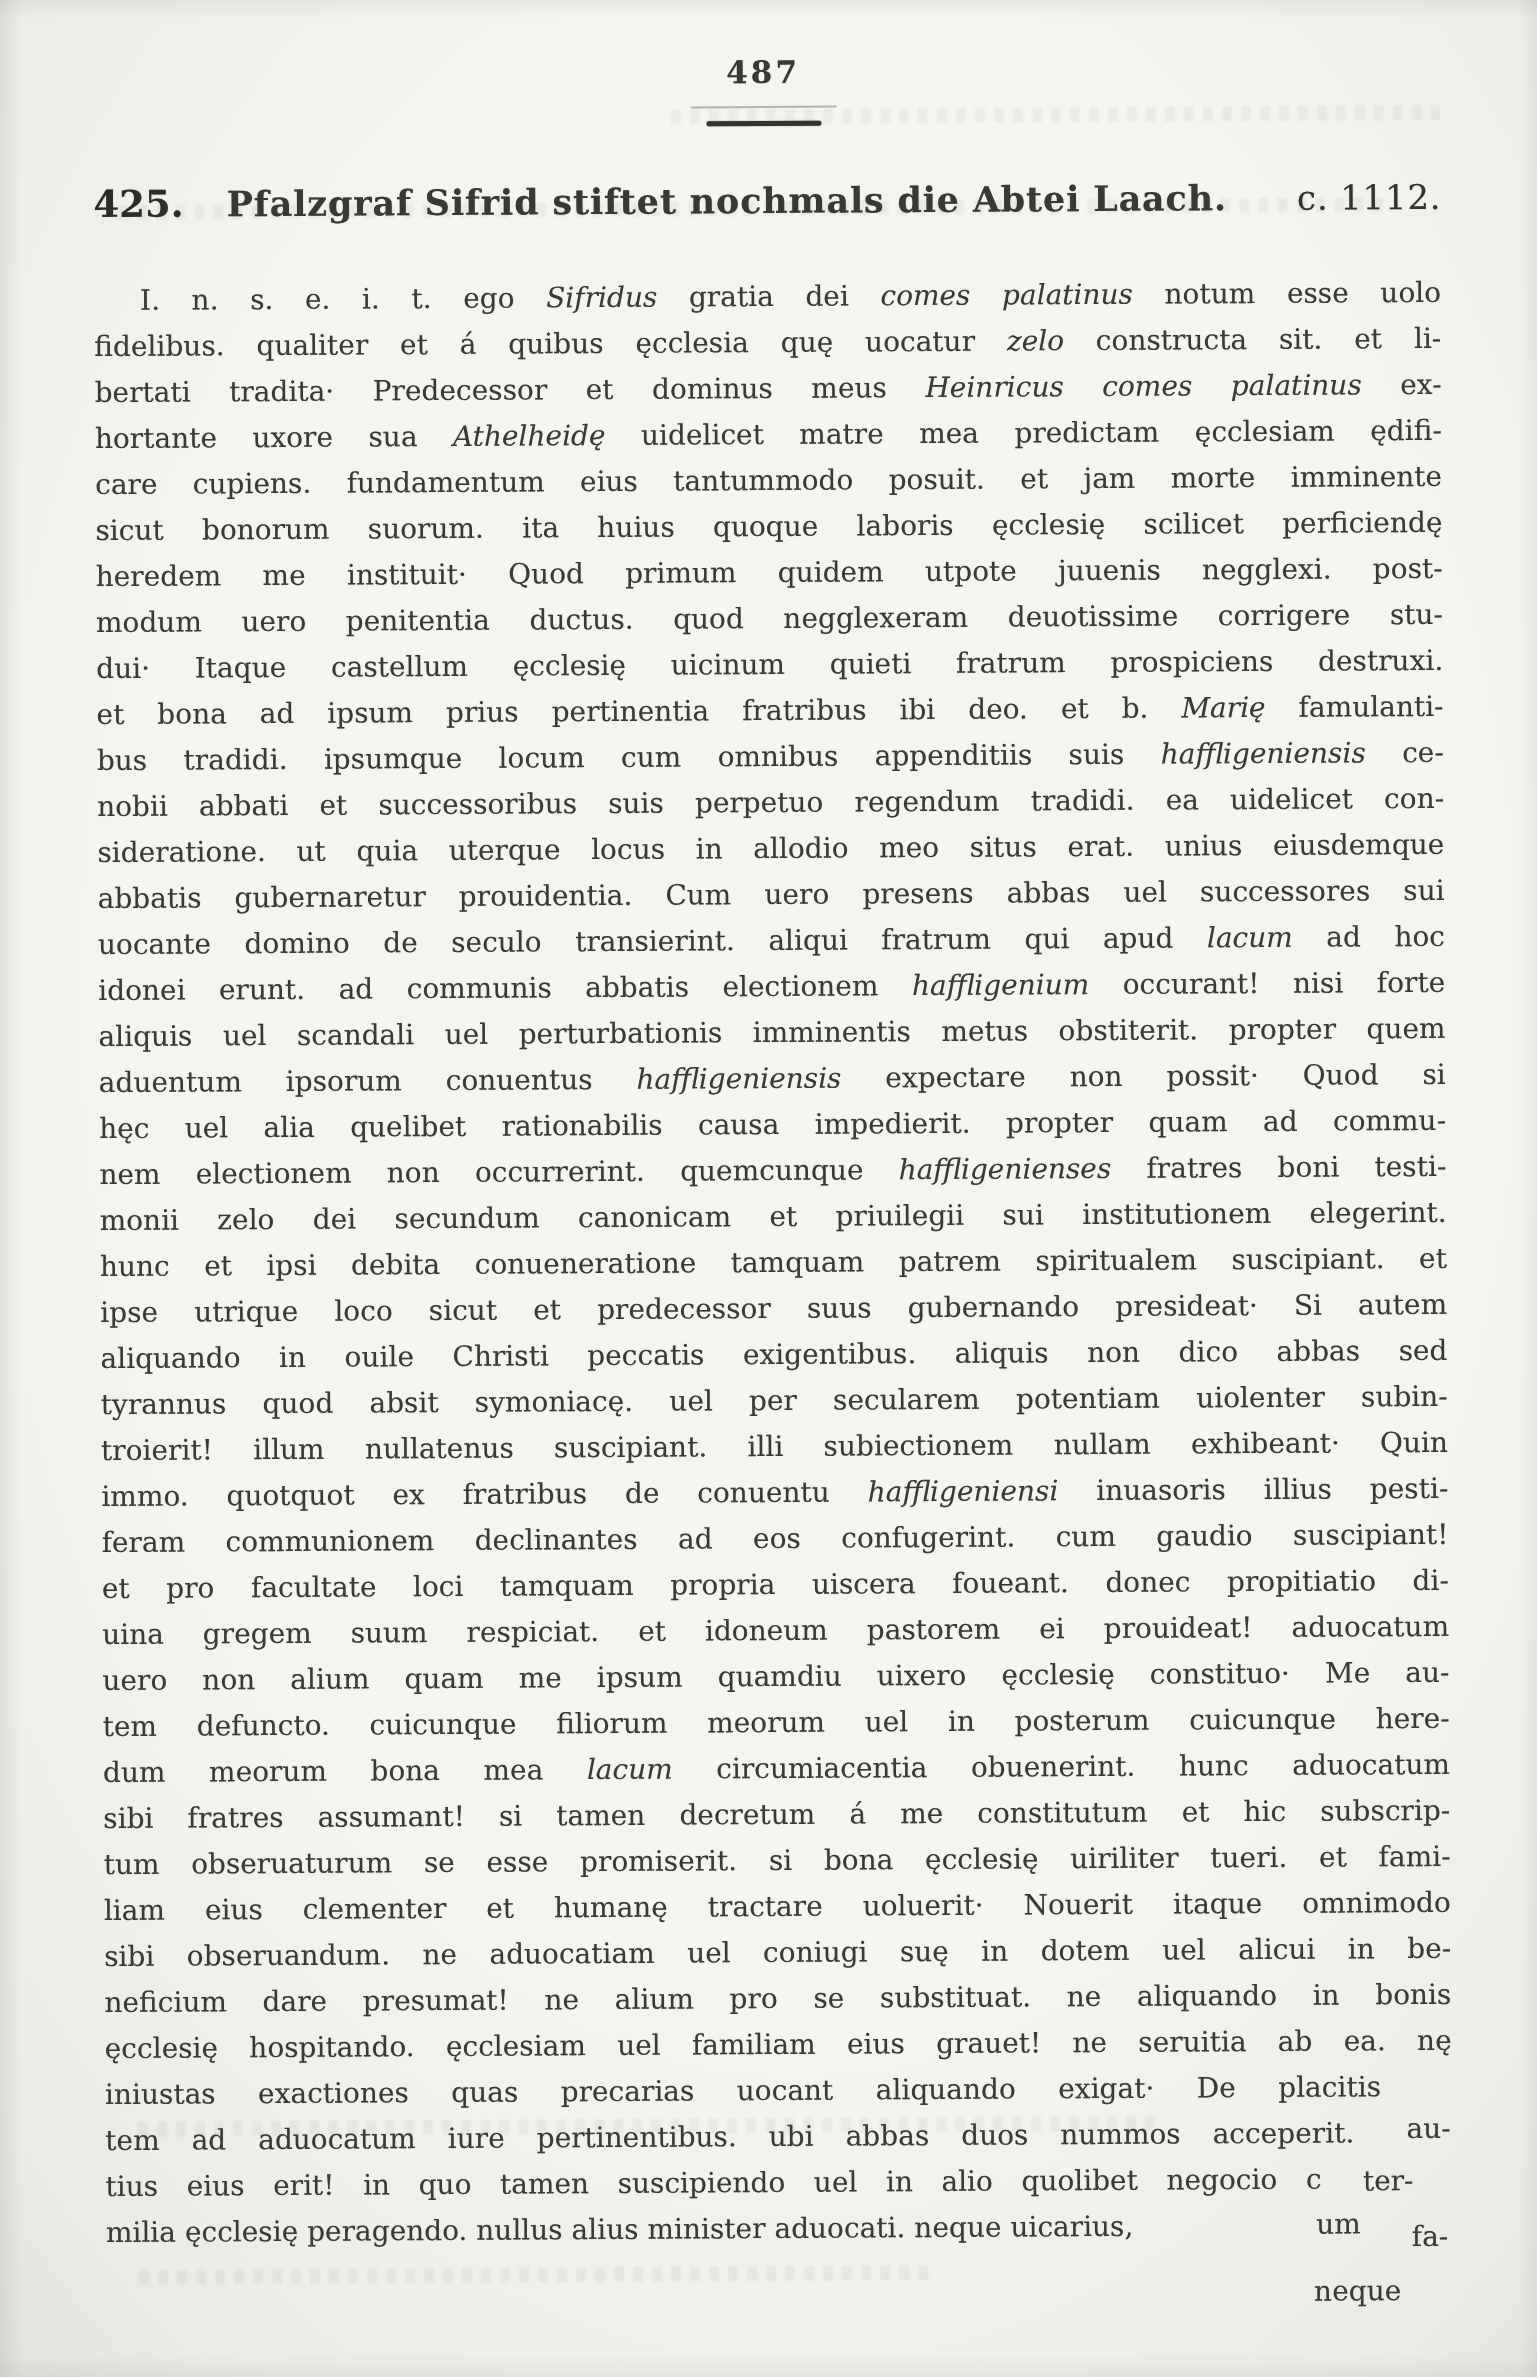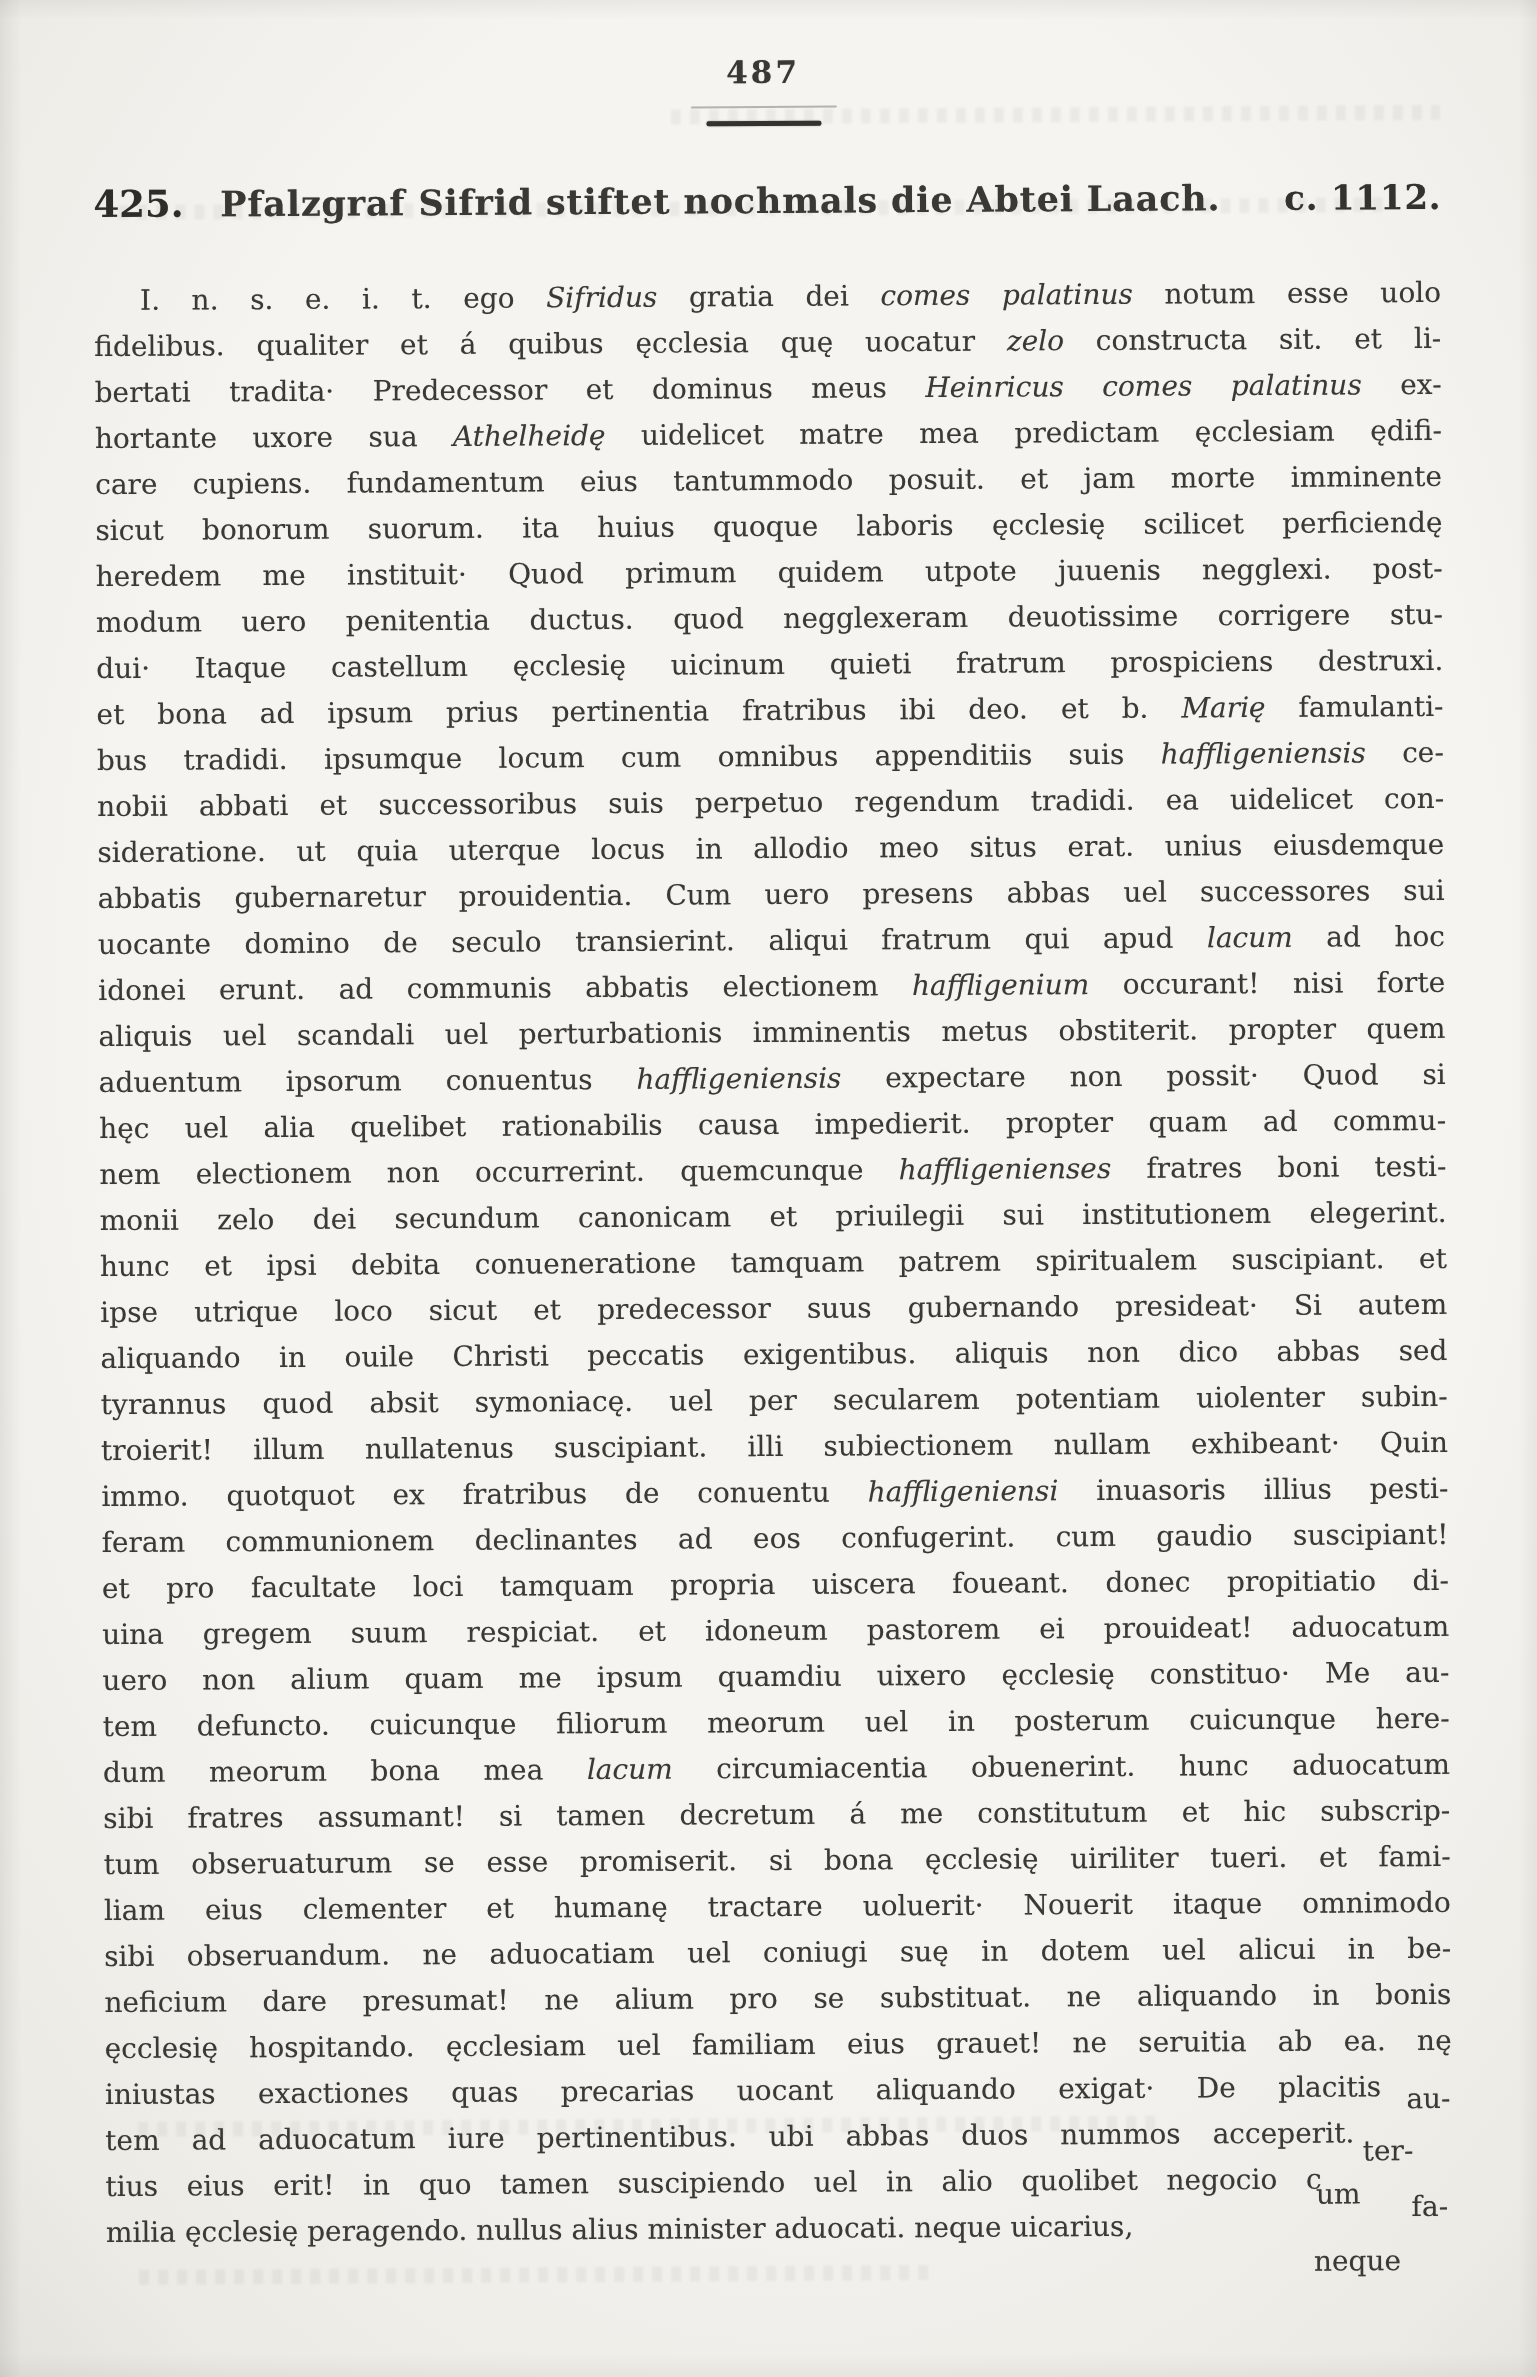--- a/index.html
+++ b/index.html
@@ -45,21 +45,21 @@
     margin-top:24px;
   }
   .entry-title{
     flex:1 1 auto; text-align:center;
     font-size:35px; font-weight:bold; color:#3a3833;
     letter-spacing:0.8px;
     font-family:"DejaVu Serif","Liberation Serif",serif;
   }
   .entry-date{
     flex:0 0 auto;
-    font-size:34px; font-weight:bold; color:#34322e;
+    font-size:34px; font-weight:normal; color:#34322e;
     letter-spacing:0.8px;
     margin-left:27px;
   }
   .text-block{
     position:absolute; top:274px; left:98px; right:92px;
     font-size:28px; line-height:46px;
     color:#3b3935;
     text-shadow:0 0 0.8px rgba(40,40,36,.33);
   }
   .line{
@@ -70,20 +70,21 @@
     white-space:nowrap;
     box-sizing:border-box;
   }
   .line.nojust{ text-align:left; text-align-last:left; }
   .line.indent{ text-indent:46px; }
   .line i{ font-style:italic; }
   .tail{
     position:absolute;
     white-space:nowrap;
     text-shadow:0 0 0.8px rgba(40,40,36,.33);
+    margin-top:30px;
   }
   .bleed{
     position:absolute;
     height:15.4px;
     opacity:0.055;
     filter:blur(0.9px);
     background:repeating-linear-gradient(90deg,#4a4843 0 10px,transparent 10px 19px);
     pointer-events:none;
   }
   .edge-shade{

